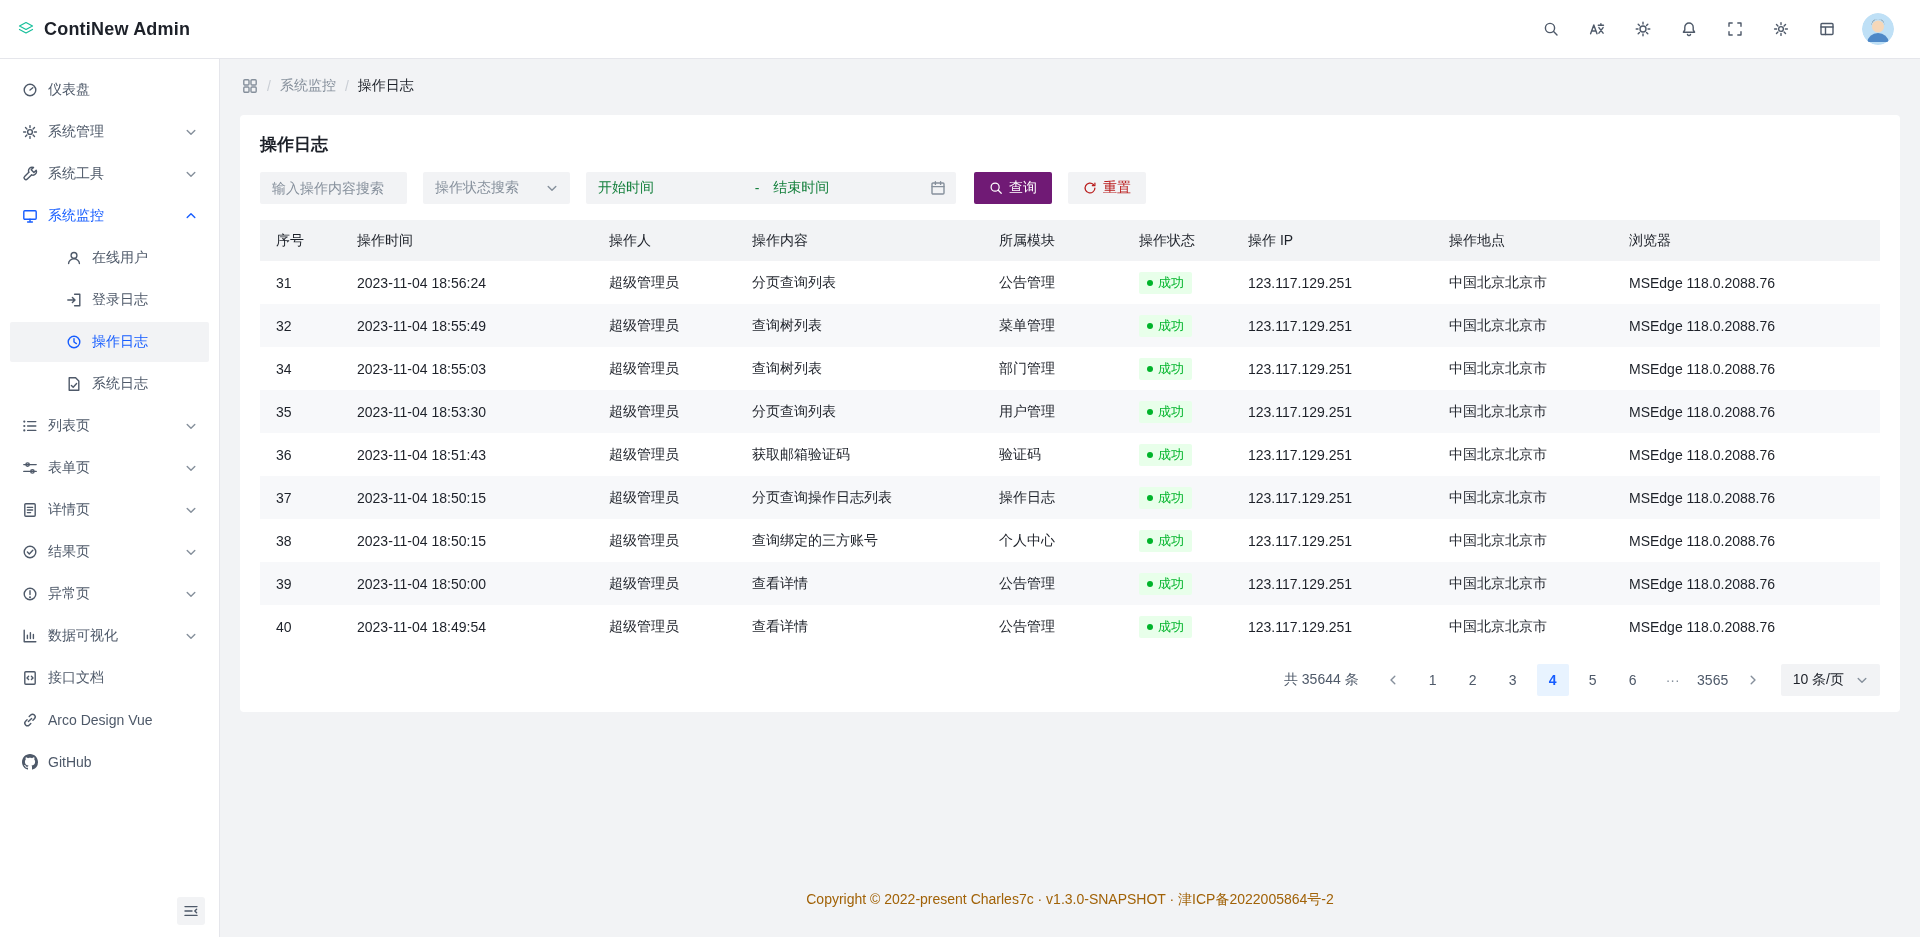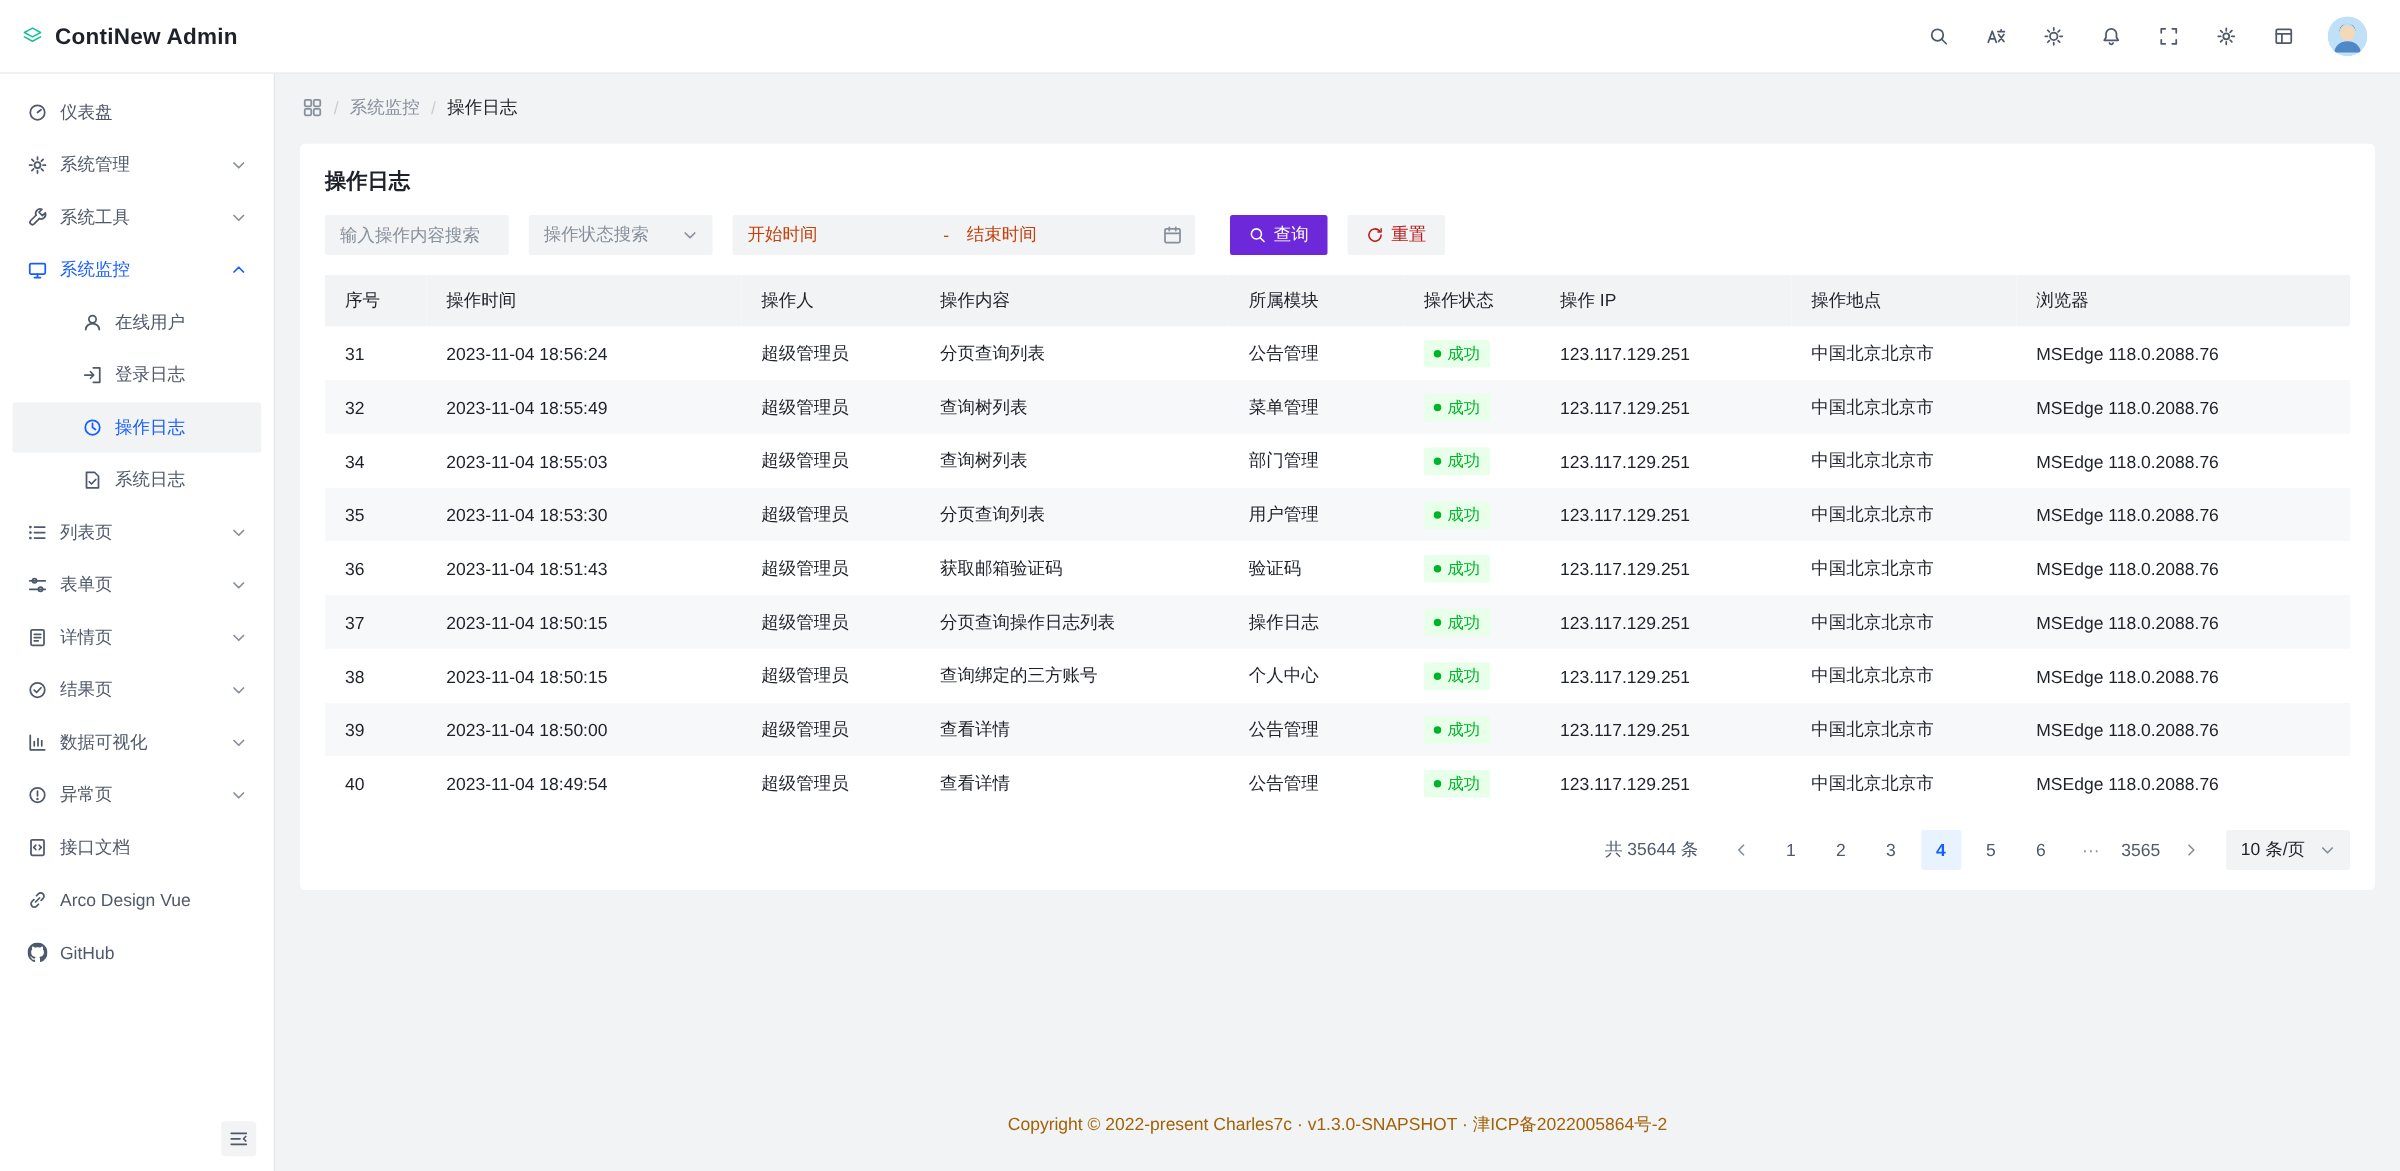--- a/index.html
+++ b/index.html
@@ -40,26 +40,26 @@
 
   .card{background:#fff;border-radius:4px;padding:18px 20px 16px}
   .page-title{font-size:17px;font-weight:600;margin-bottom:16px;color:#1d2129}
 
   .filters{display:flex;align-items:center;gap:16px;margin-bottom:16px}
   .ctl{height:32px;border-radius:2px;background:#f2f3f5;font-size:14px}
   .search-input{width:147px;border:none;padding:0 12px;color:#1d2129;outline:none;font-family:inherit}
   .search-input::placeholder{color:#86909c}
   .select{width:147px;display:flex;align-items:center;justify-content:space-between;padding:0 10px 0 12px;color:#86909c;cursor:pointer}
   .select .icon,.range .icon{color:#86909c}
-  .range{width:370px;display:flex;align-items:center;padding:0 10px 0 12px;color:#c2410c;cursor:pointer}
+  .range{width:370px;display:flex;align-items:center;padding:0 10px 0 12px;color:#15803d;cursor:pointer}
   .range .ph{flex:1}
   .range .ph.end{padding-left:14px}
   .btn{height:32px;display:inline-flex;align-items:center;gap:6px;padding:0 15px;border:none;border-radius:2px;font-size:14px;cursor:pointer;font-family:inherit}
   .btn .icon svg{width:14px;height:14px}
-  .btn-primary{background:#6d28d9;color:#fff;margin-left:12px}
+  .btn-primary{background:#701a75;color:#fff;margin-left:2px}
   .btn-secondary{background:#f2f3f5;color:#b91c1c}
 
   
   .log-table{width:100%;border-collapse:collapse;table-layout:fixed}
   .log-table th{background:#f2f3f5;height:41px;padding:0 16px;text-align:left;font-weight:500;color:#1d2129;font-size:14px;white-space:nowrap}
   .log-table td{height:43px;padding:0 16px;font-size:14px;color:#1d2129;white-space:nowrap;overflow:hidden;text-overflow:ellipsis}
   .log-table tbody tr:nth-child(even){background:#f7f8fa}
   .tag-success{display:inline-flex;align-items:center;gap:5px;height:22px;padding:0 8px;background:#e8ffea;color:#00b42a;border-radius:2px;font-size:13px}
   .dot{width:6px;height:6px;border-radius:50%;background:#00b42a}
 
@@ -299,40 +299,40 @@
           <span class="label">结果页</span>
           <span class="icon chev">
             <svg viewBox="0 0 16 16" fill="none" stroke="currentColor" stroke-width="1.4" stroke-linecap="round" stroke-linejoin="round">
               <path d="M4.2 6.4 8 10.2l3.8-3.8"></path>
             </svg>
           </span>
         </div>
         <div class="side-item">
           <span class="icon">
             <svg viewBox="0 0 16 16" fill="none" stroke="currentColor" stroke-width="1.4" stroke-linecap="round" stroke-linejoin="round">
-              <path d="M2.2 2.2v11.6h11.6"></path>
-              <path d="M5.4 10.6V7.2 M8.4 10.6V4.8 M11.4 10.6V6.4"></path>
-            </svg>
-          </span>
-          <span class="label">数据可视化</span>
-          <span class="icon chev">
-            <svg viewBox="0 0 16 16" fill="none" stroke="currentColor" stroke-width="1.4" stroke-linecap="round" stroke-linejoin="round">
-              <path d="M4.2 6.4 8 10.2l3.8-3.8"></path>
-            </svg>
-          </span>
-        </div>
-        <div class="side-item">
-          <span class="icon">
-            <svg viewBox="0 0 16 16" fill="none" stroke="currentColor" stroke-width="1.4" stroke-linecap="round" stroke-linejoin="round">
               <circle cx="8" cy="8" r="5.8"></circle>
               <path d="M8 4.8v3.8"></path>
               <path d="M8 11.2h.02" stroke-width="2"></path>
             </svg>
           </span>
           <span class="label">异常页</span>
+          <span class="icon chev">
+            <svg viewBox="0 0 16 16" fill="none" stroke="currentColor" stroke-width="1.4" stroke-linecap="round" stroke-linejoin="round">
+              <path d="M4.2 6.4 8 10.2l3.8-3.8"></path>
+            </svg>
+          </span>
+        </div>
+        <div class="side-item">
+          <span class="icon">
+            <svg viewBox="0 0 16 16" fill="none" stroke="currentColor" stroke-width="1.4" stroke-linecap="round" stroke-linejoin="round">
+              <path d="M2.2 2.2v11.6h11.6"></path>
+              <path d="M5.4 10.6V7.2 M8.4 10.6V4.8 M11.4 10.6V6.4"></path>
+            </svg>
+          </span>
+          <span class="label">数据可视化</span>
           <span class="icon chev">
             <svg viewBox="0 0 16 16" fill="none" stroke="currentColor" stroke-width="1.4" stroke-linecap="round" stroke-linejoin="round">
               <path d="M4.2 6.4 8 10.2l3.8-3.8"></path>
             </svg>
           </span>
         </div>
         <div class="side-item">
           <span class="icon">
             <svg viewBox="0 0 16 16" fill="none" stroke="currentColor" stroke-width="1.4" stroke-linecap="round" stroke-linejoin="round">
               <rect x="2.8" y="1.8" width="10.4" height="12.4" rx="1"></rect>

